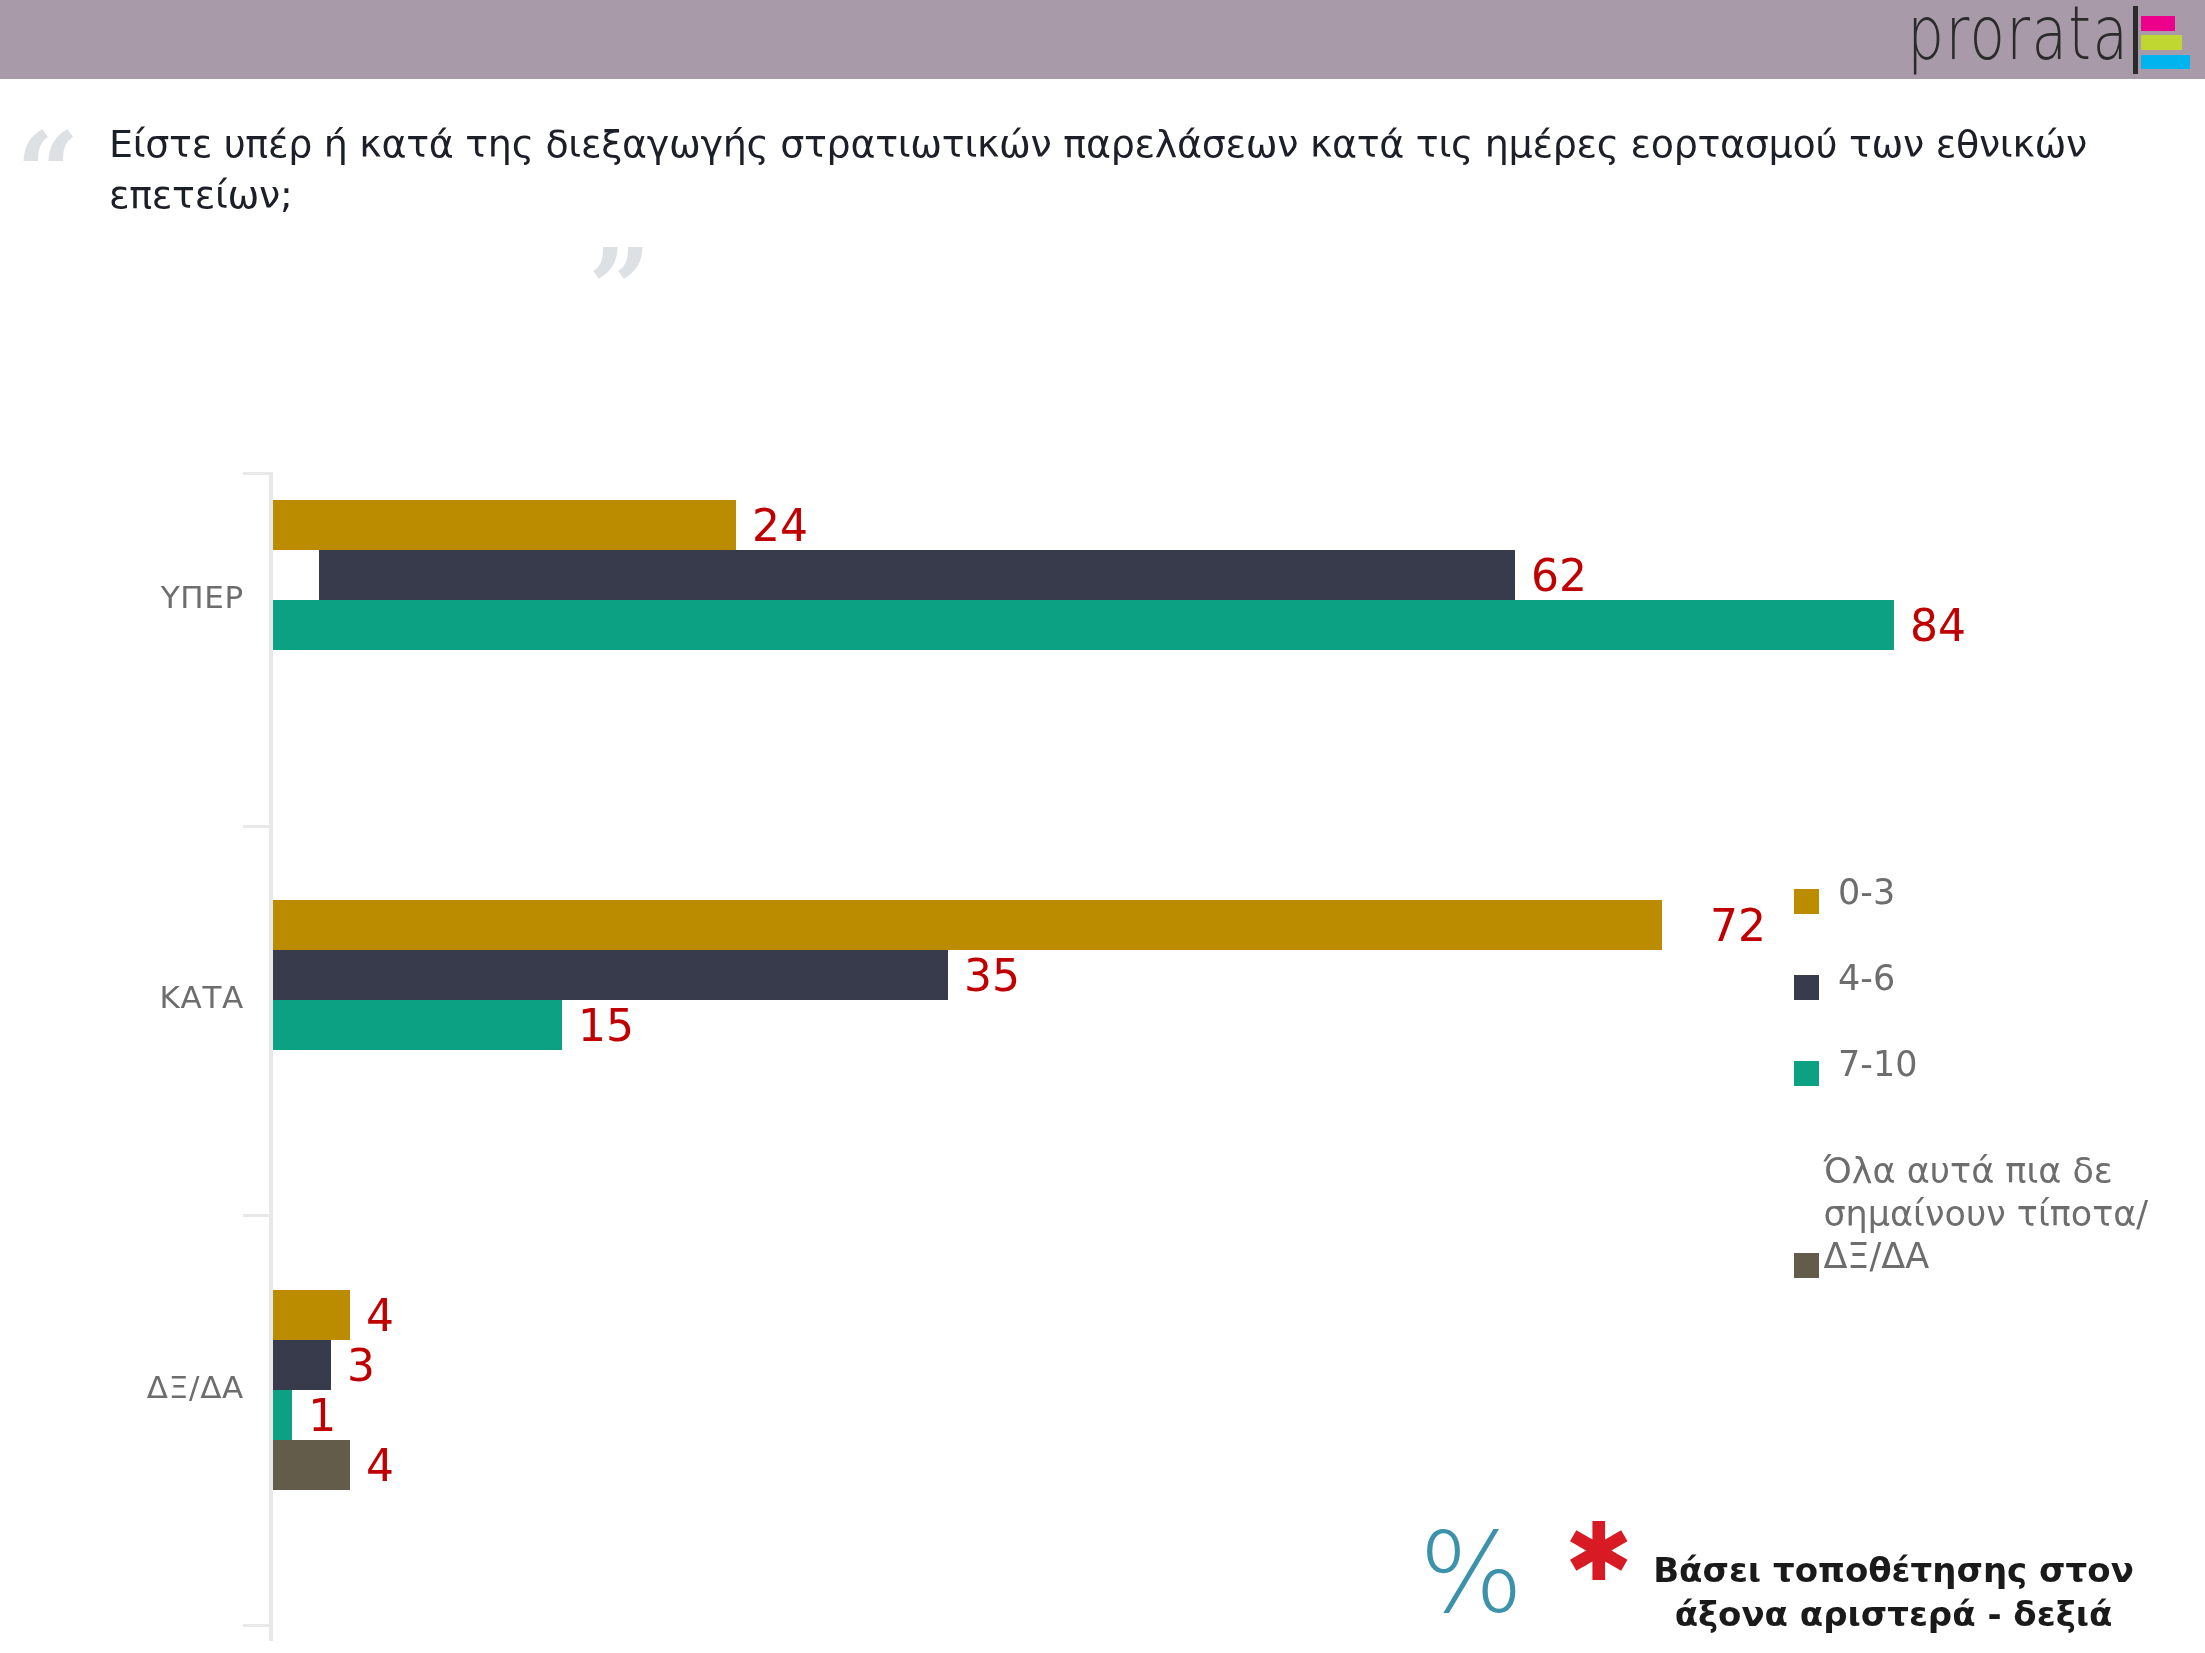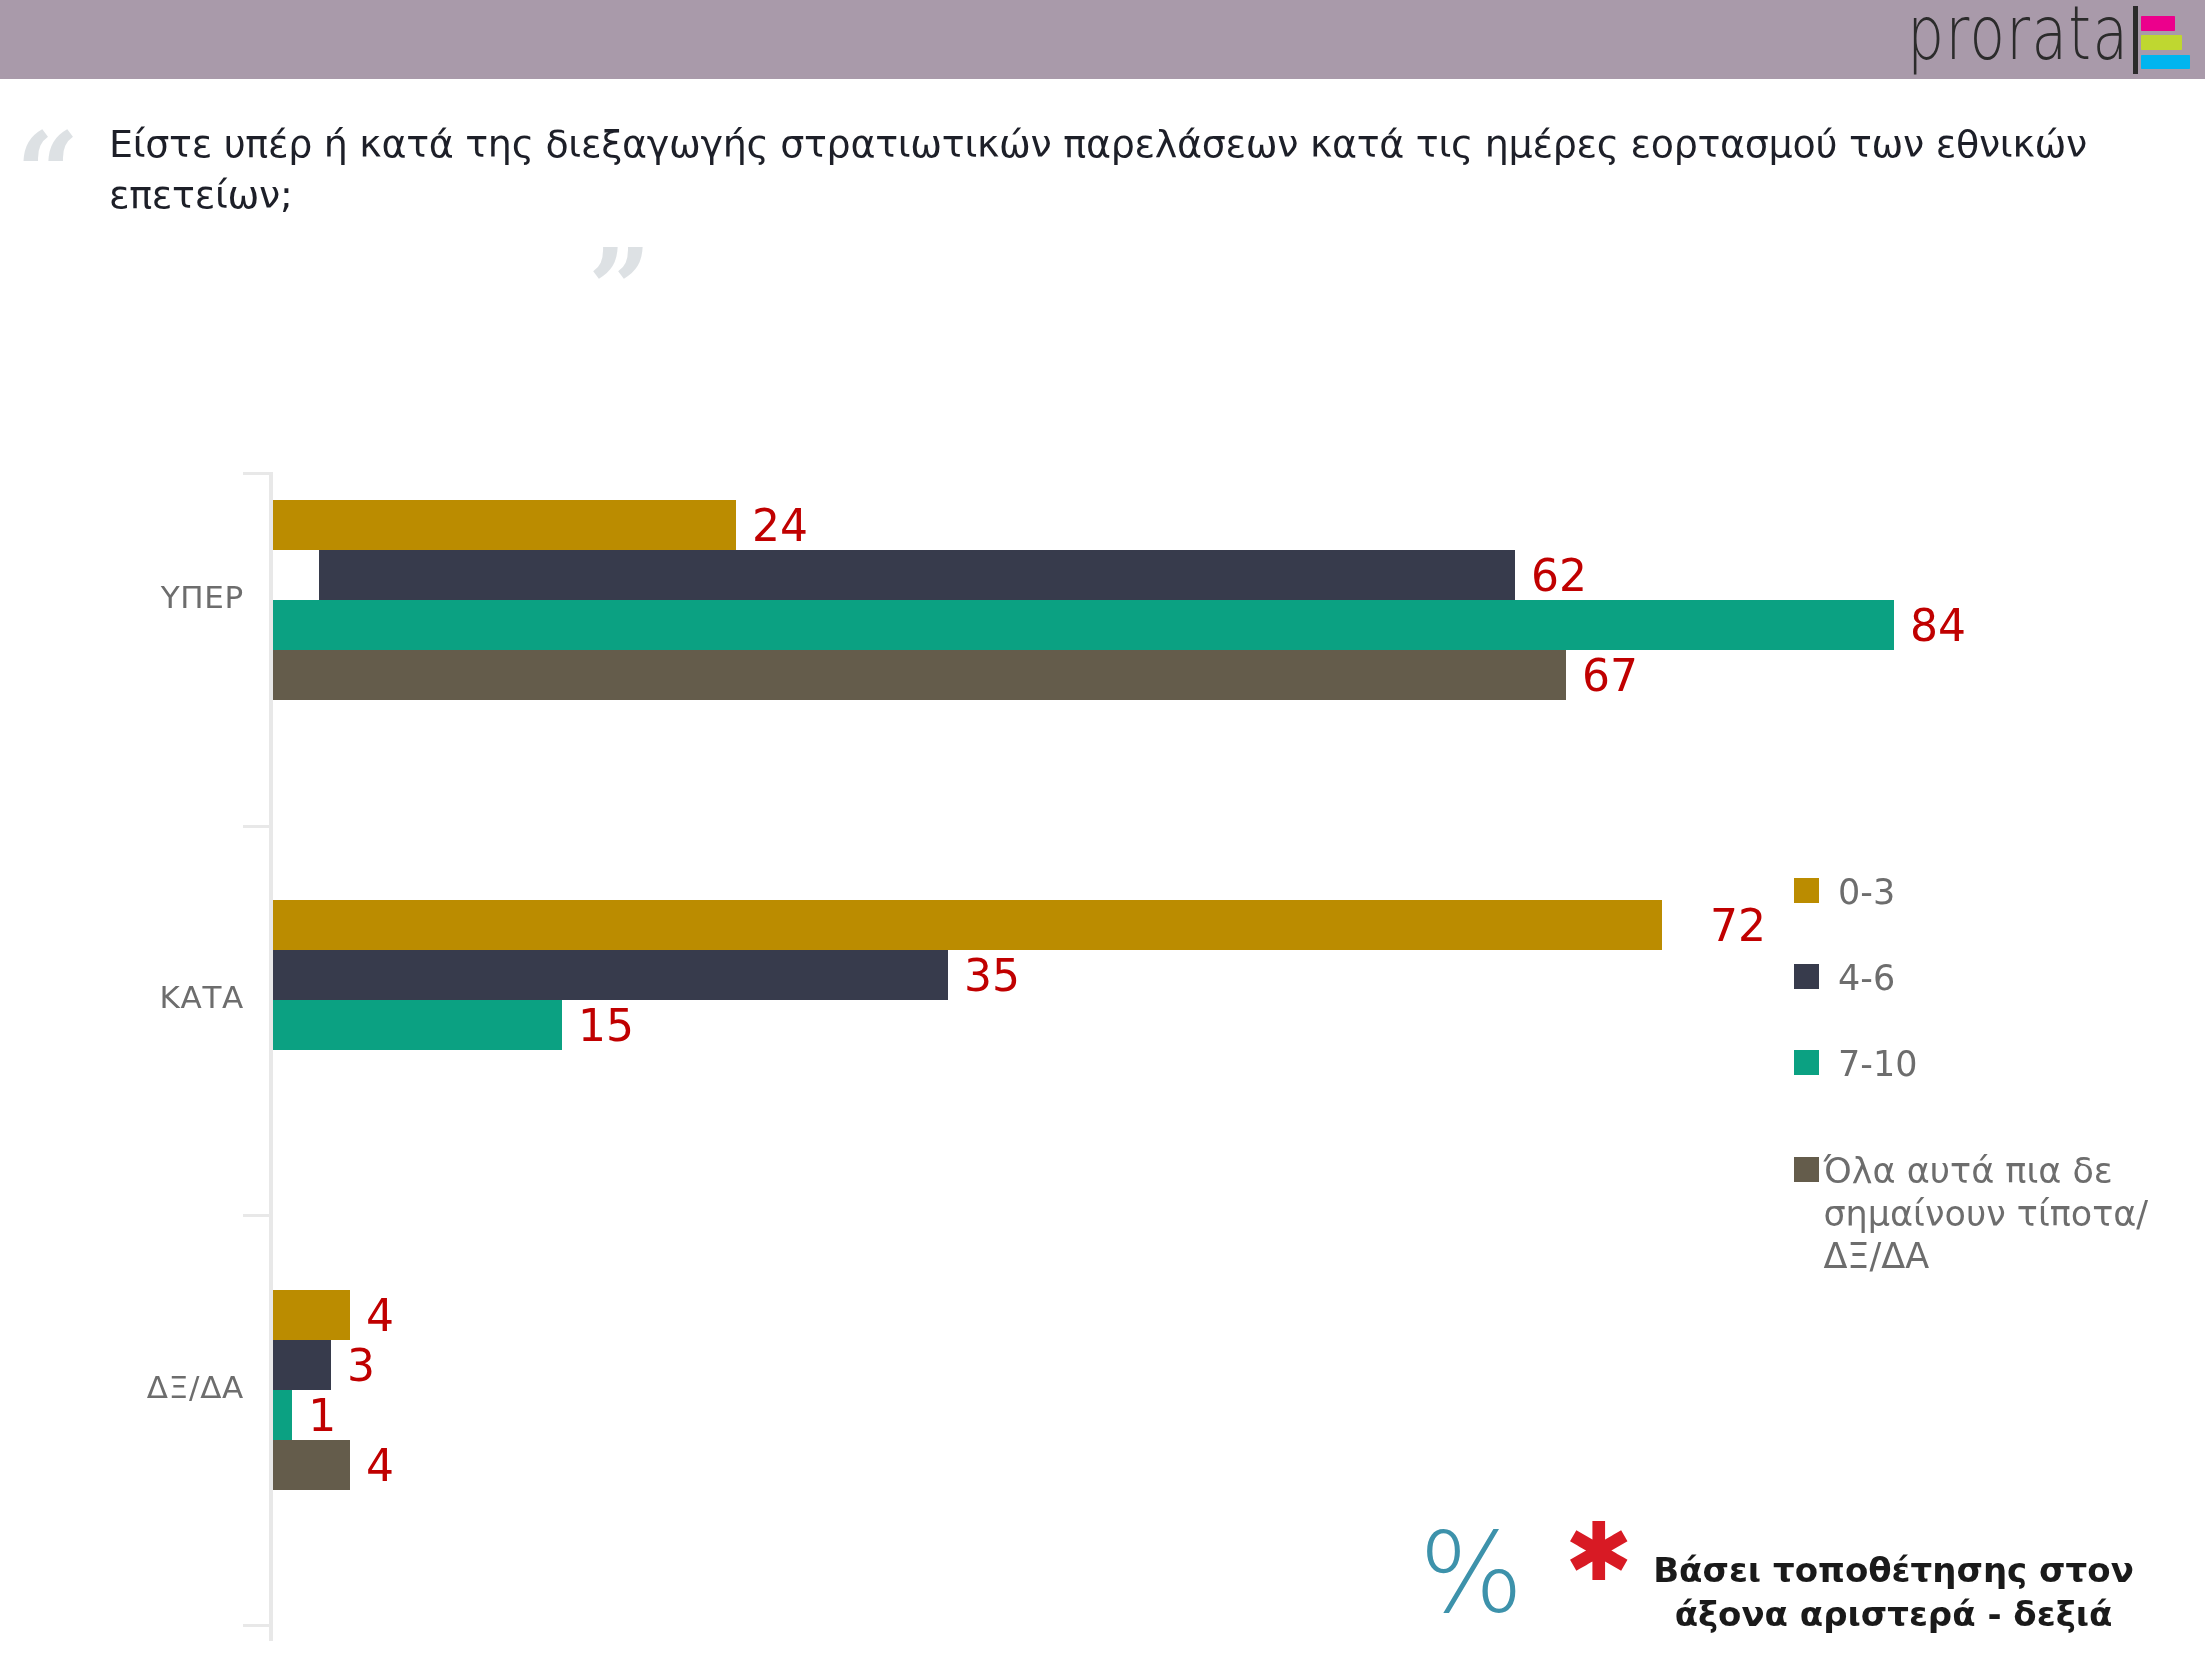--- a/index.html
+++ b/index.html
@@ -156,21 +156,21 @@
   
   #legend {
     position: absolute;
     left: 1794px;
     top: 871px;
     width: 412px;
   }
   .legend-item {
     position: absolute;
     display: flex;
-    align-items: flex-start;
+    align-items: flex-end;
   }
   .legend-swatch {
     width: 25px;
     height: 25px;
     flex: 0 0 auto;
     margin-top: 7.4px;
   }
   .legend-label {
     font-family: "DejaVu Sans", sans-serif;
     font-size: 35px;
@@ -257,24 +257,20 @@
           <span class="bar-value" style="left: 100%;">24</span>
         </div>
         <div class="bar-row" style="top: 50px; width: 1196px; margin-left: 46px;">
           <div class="bar" style="width: 100%; background: rgb(55, 59, 76);"></div>
           <span class="bar-value" style="left: 100%;">62</span>
         </div>
         <div class="bar-row" style="top: 100px; width: 1621px;">
           <div class="bar" style="width: 100%; background: rgb(11, 161, 130);"></div>
           <span class="bar-value" style="left: 100%;">84</span>
         </div>
-        <div class="bar-row" style="top: 150px; width: 1293px;">
-          <div class="bar" style="width: 100%; background: rgb(100, 92, 75);"></div>
-          <span class="bar-value" style="left: 100%;">67</span>
-        </div>
       </div>
       <div class="group" style="top: 437px; height: 200px;">
         <div class="group-label" style="top: 79px;">ΚΑΤΑ</div>
         <div class="bar-row" style="top: 0px; width: 1389px;">
           <div class="bar" style="width: 100%; background: rgb(187, 140, 0);"></div>
           <span class="bar-value" style="left: 100%; padding-left: 48px;">72</span>
         </div>
         <div class="bar-row" style="top: 50px; width: 675px;">
           <div class="bar" style="width: 100%; background: rgb(55, 59, 76);"></div>
           <span class="bar-value" style="left: 100%;">35</span>

